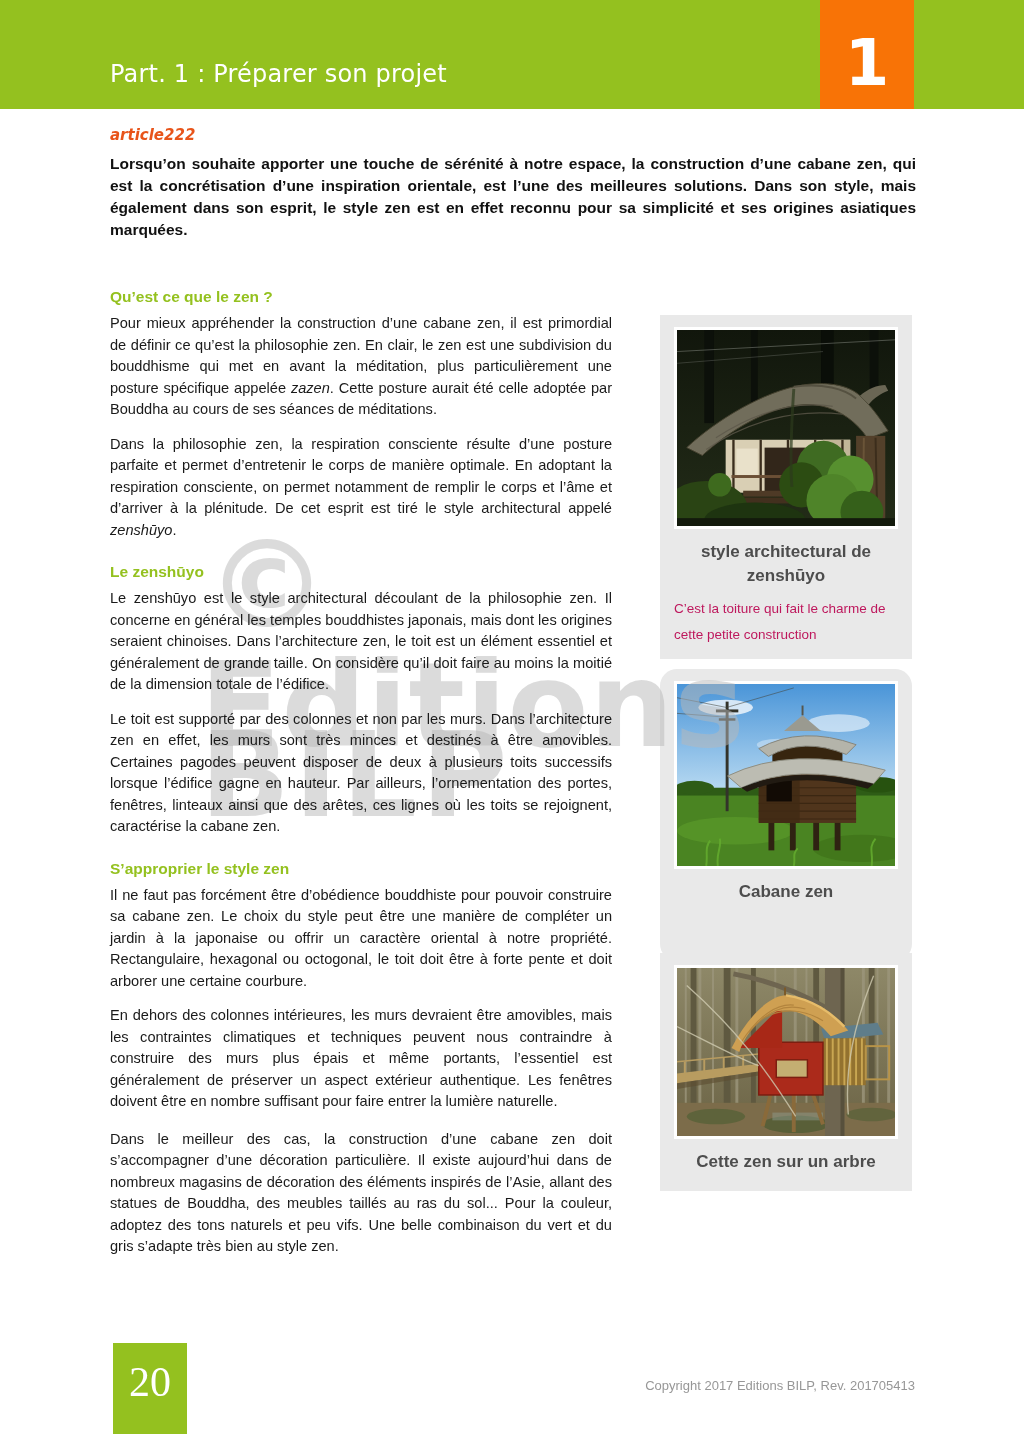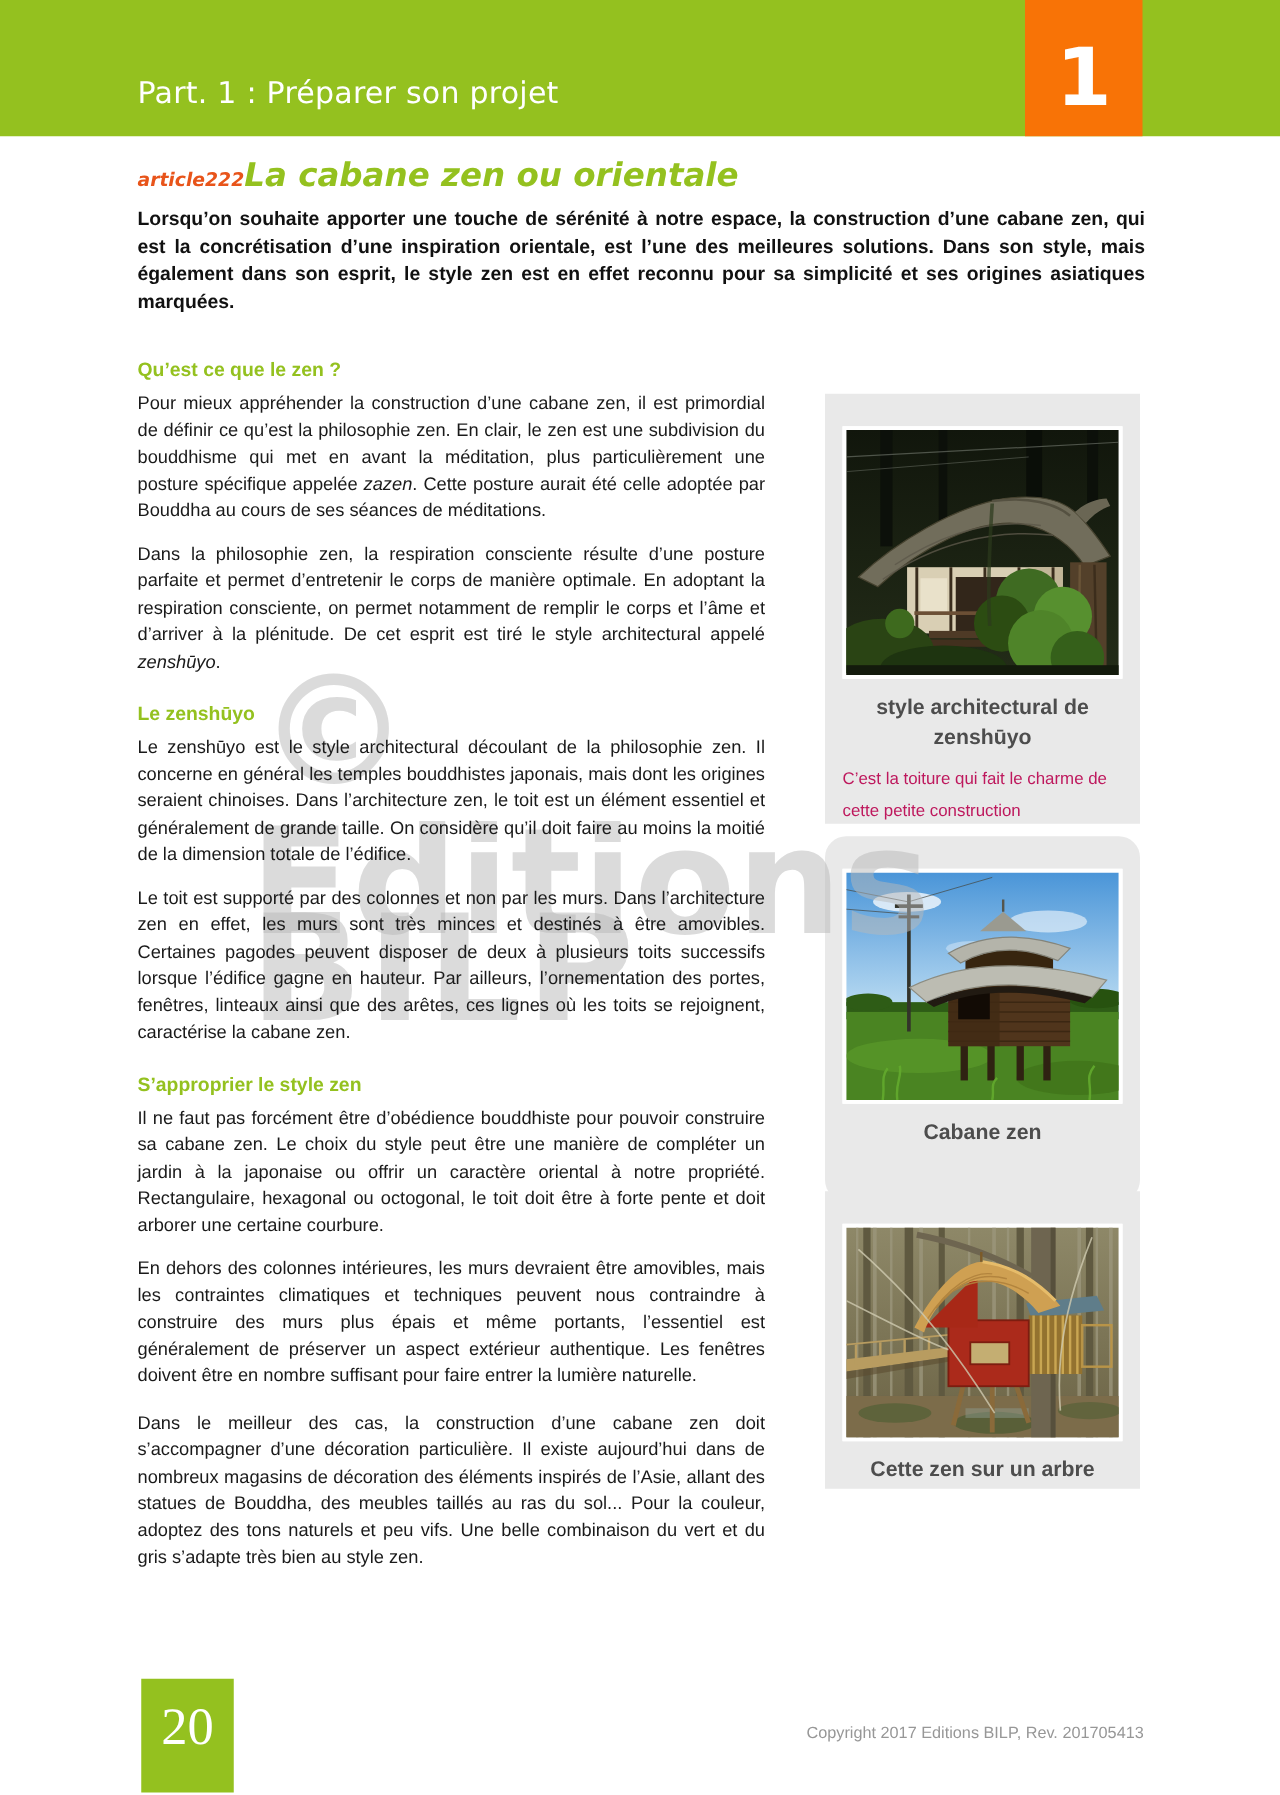--- a/index.html
+++ b/index.html
@@ -31,21 +31,21 @@
     text-align:justify;}
   
   .col-text{position:absolute;left:110px;top:288px;width:502px;z-index:4;color:#1a1a1a;}
   .sec-heading{color:#94c11f;font-weight:bold;font-size:15.5px;margin:22px 0 0 0;}
   .sec-heading.first{margin-top:0;}
   .col-text p{margin:13px 0 0 0;font-size:14.6px;line-height:21.5px;text-align:justify;}
   .col-text p.after-h{margin-top:7px;}
   .col-text em{font-style:italic;}
   
   .figure-card{position:absolute;left:660px;width:252px;background:#e9e9e9;z-index:1;
-    box-sizing:border-box;padding:26px 14px 12px 14px;}
+    box-sizing:border-box;padding:12px 14px 12px 14px;}
   #card-1{top:315px;height:344px;}
   #card-2{top:669px;height:292px;border-radius:17px;}
   #card-3{top:953px;height:238px;}
   .photo-frame{position:relative;z-index:3;background:#fff;border:3px solid #fff;line-height:0;}
   .photo-frame svg{display:block;width:218px;}
   .fig-caption{position:relative;z-index:3;margin-top:11px;text-align:center;font-weight:bold;
     font-size:17px;line-height:24px;color:#4d4d4d;}
   .fig-subcaption{position:relative;z-index:3;margin-top:8px;text-align:left;
     font-size:13.5px;line-height:26px;color:#be185d;}
   
@@ -64,21 +64,20 @@
   <div class="chapter-num">1</div>
 </div>
 
 <div class="watermark" id="wm-symbol">©</div>
 <div class="watermark" id="wm-line1">Editions</div>
 <div class="watermark" id="wm-line2">BILP</div>
 
 <div class="article-top">
   <div class="article-head">
     <span class="article-id">article222</span>
-    <span class="article-title">La cabane zen ou orientale</span>
   </div>
   <div class="article-intro">Lorsqu’on souhaite apporter une touche de sérénité à notre espace, la construction d’une cabane zen, qui est la concrétisation d’une inspiration orientale, est l’une des meilleures solutions. Dans son style, mais également dans son esprit, le style zen est en effet reconnu pour sa simplicité et ses origines asiatiques marquées.</div>
 </div>
 
 <div class="col-text">
   <div class="sec-heading first">Qu’est ce que le zen ?</div>
   <p class="after-h"><span>Pour mieux appréhender la construction d’une cabane zen, il est primordial de définir ce qu’est la philosophie zen. En clair, le zen est une subdivision du bouddhisme qui met en avant la méditation, plus particulièrement une posture spécifique appelée </span><em>zazen</em><span>. Cette posture aurait été celle adoptée par Bouddha au cours de ses séances de méditations.</span></p>
   <p><span>Dans la philosophie zen, la respiration consciente résulte d’une posture parfaite et permet d’entretenir le corps de manière optimale. En adoptant la respiration consciente, on permet notamment de remplir le corps et l’âme et d’arriver à la plénitude. De cet esprit est tiré le style architectural appelé </span><em>zenshūyo</em><span>.</span></p>
 
   <div class="sec-heading">Le zenshūyo</div>

